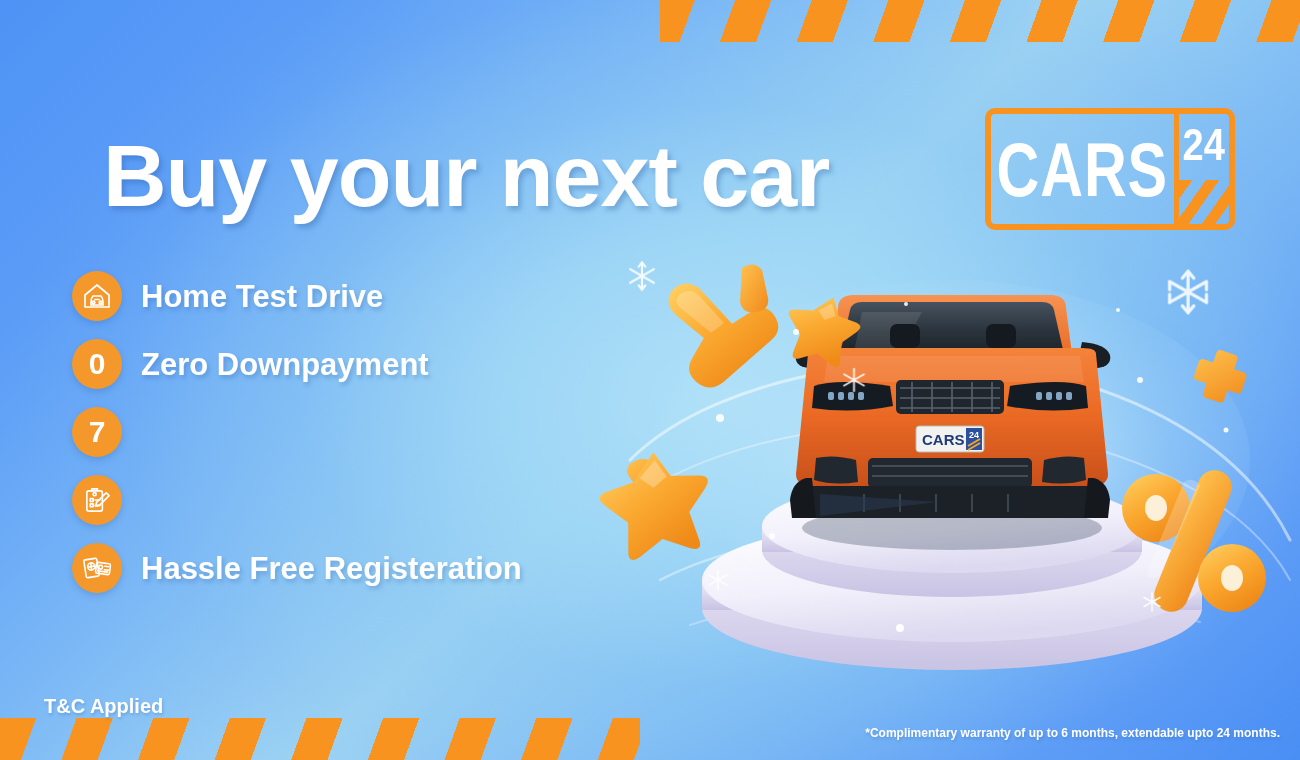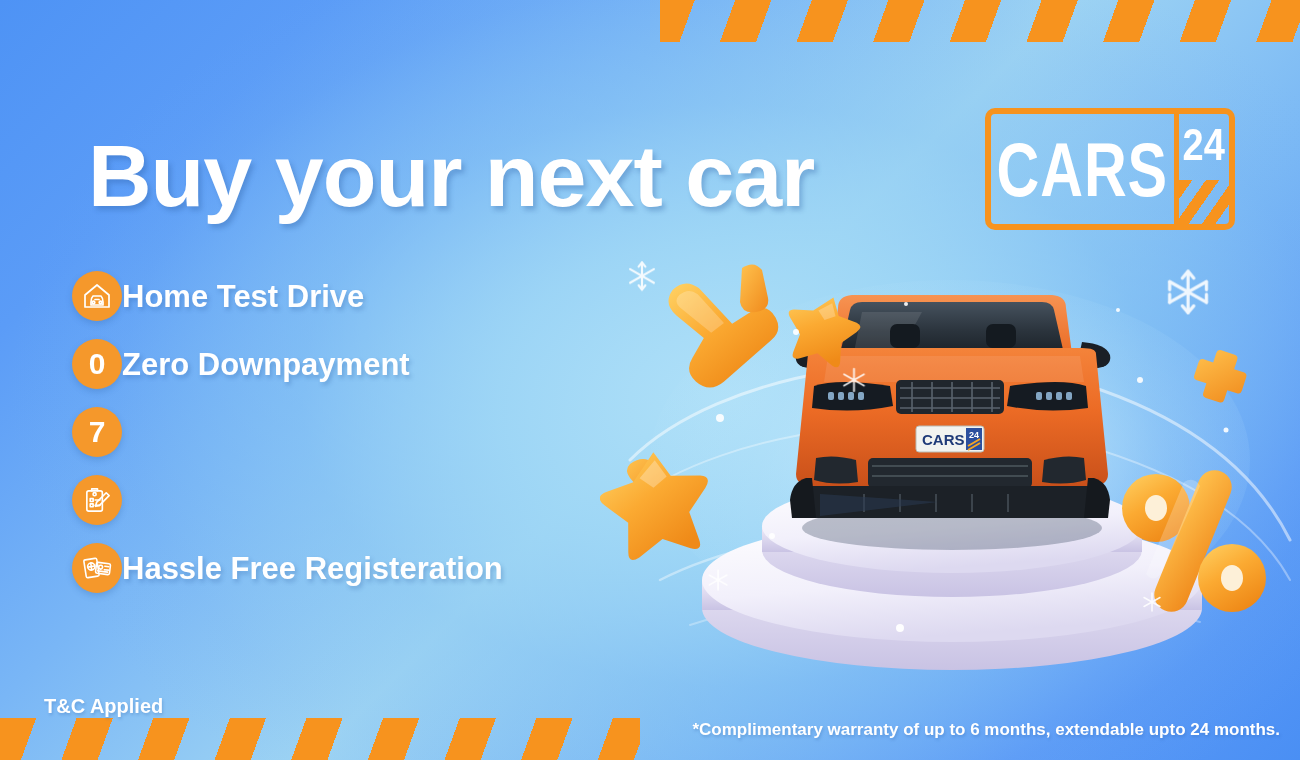--- a/index.html
+++ b/index.html
@@ -26,21 +26,21 @@
   }
   .stripes-top {
     top:-4px; right:0; width:640px; height:46px;
   }
   .stripes-bottom {
     bottom:-4px; left:0; width:640px; height:46px;
   }
 
   
   .headline {
-    position:absolute; left:88px; top:132px;
+    position:absolute; left:103px; top:132px;
     font-size:88px; font-weight:bold;
     color:#ffffff;
     letter-spacing:-1px;
     line-height:1;
     text-shadow: 3px 4px 5px rgba(40,90,160,0.32);
     white-space:nowrap;
   }
 
   
   .logo {
@@ -77,21 +77,21 @@
     background-image: repeating-linear-gradient(
       125deg, #f7931e 0 11px, rgba(255,255,255,0) 11px 22px);
   }
 
   
   .features {
     position:absolute; left:72px; top:272px;
     display:flex; flex-direction:column; gap:20px;
   }
   .feature {
-    display:flex; align-items:center; 
+    display:flex; align-items:center; gap:19px;
     height:48px;
   }
   .f-badge {
     flex:0 0 auto;
     width:50px; height:50px; border-radius:50%;
     background:#f5982b;
     display:flex; align-items:center; justify-content:center;
     box-shadow:0 3px 6px rgba(40,90,160,0.25);
   }
   .f-badge svg { display:block; }
@@ -106,21 +106,21 @@
   }
 
   
   .tc {
     position:absolute; left:44px; bottom:42px;
     color:#ffffff; font-weight:bold; font-size:20px;
     text-shadow:1px 2px 3px rgba(40,90,160,0.28);
   }
   .disclaimer {
     position:absolute; right:20px; bottom:20px;
-    color:#ffffff; font-weight:bold; font-size:17px;
+    color:#ffffff; font-weight:bold; font-size:12px;
     text-shadow:1px 2px 3px rgba(40,90,160,0.28);
   }
 
   
   .hero { position:absolute; left:600px; top:250px; width:700px; height:440px; }
   .hero svg { display:block; }
 </style>
 </head>
 <body>
 

